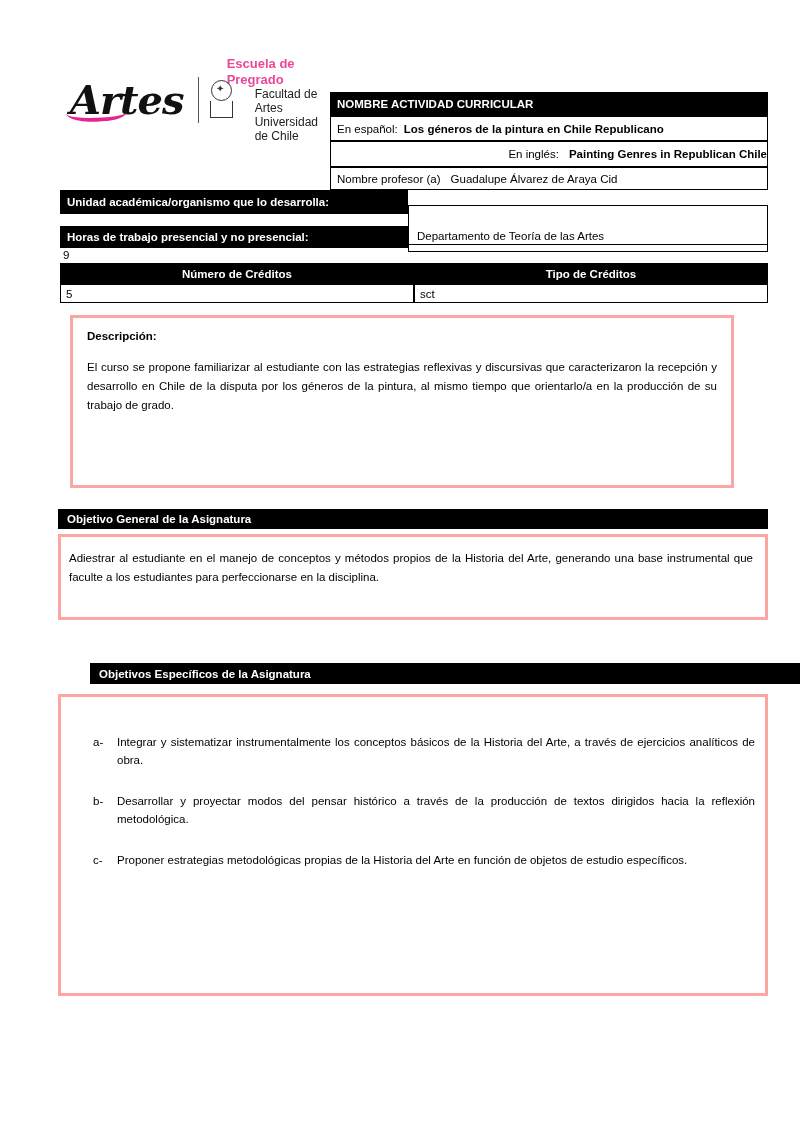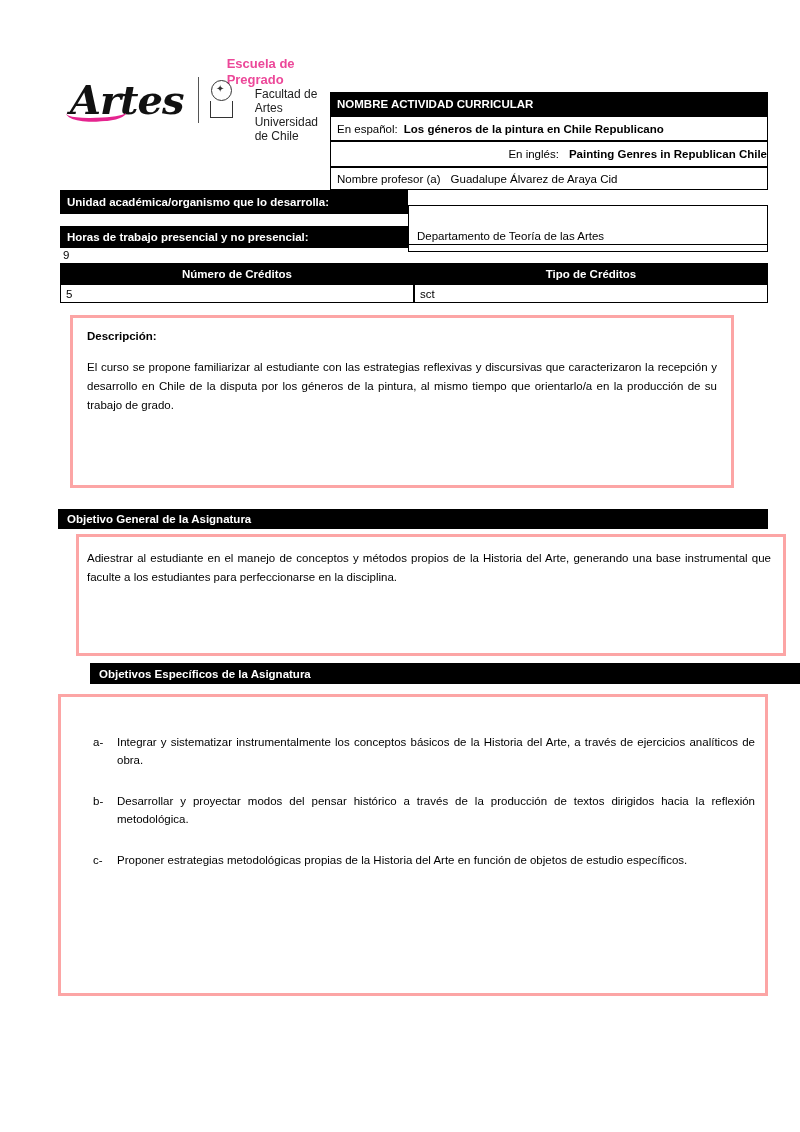--- a/index.html
+++ b/index.html
@@ -251,21 +251,21 @@
   <div class="box" style="left:70px; top:315px; width:664px; height:173px;">
     <div style="padding:12px 14px 0 14px;">
       <div class="label-strong" style="font-size:11.5px;">Descripción:</div>
       <div class="para" style="margin-top:16px;">El curso se propone familiarizar al estudiante con las estrategias reflexivas y discursivas que caracterizaron la recepción y desarrollo en Chile de la disputa por los géneros de la pintura, al mismo tiempo que orientarlo/a en la producción de su trabajo de grado.</div>
     </div>
   </div>
 
   <div class="section-bar" style="left:58px; top:509px; width:710px; height:20px;">
     <span>Objetivo General de la Asignatura</span>
   </div>
-  <div class="box" style="left:76px; top:534px; width:710px; height:122px;">
+  <div class="box" style="left:58px; top:534px; width:710px; height:86px;">
     <div class="para" style="padding:12px 12px 0 8px;">Adiestrar al estudiante en el manejo de conceptos y métodos propios de la Historia del Arte, generando una base instrumental que faculte a los estudiantes para perfeccionarse en la disciplina.</div>
   </div>
 
   <div class="section-bar" style="left:58px; top:663px; width:710px; height:21px;margin-left:32px;">
     <span>Objetivos Específicos de la Asignatura</span>
   </div>
   <div class="box" style="left:58px; top:694px; width:710px; height:302px;">
     <div style="padding:36px 10px 0 32px;">
       <div class="obj-item">
         <div class="marker">a-</div>

